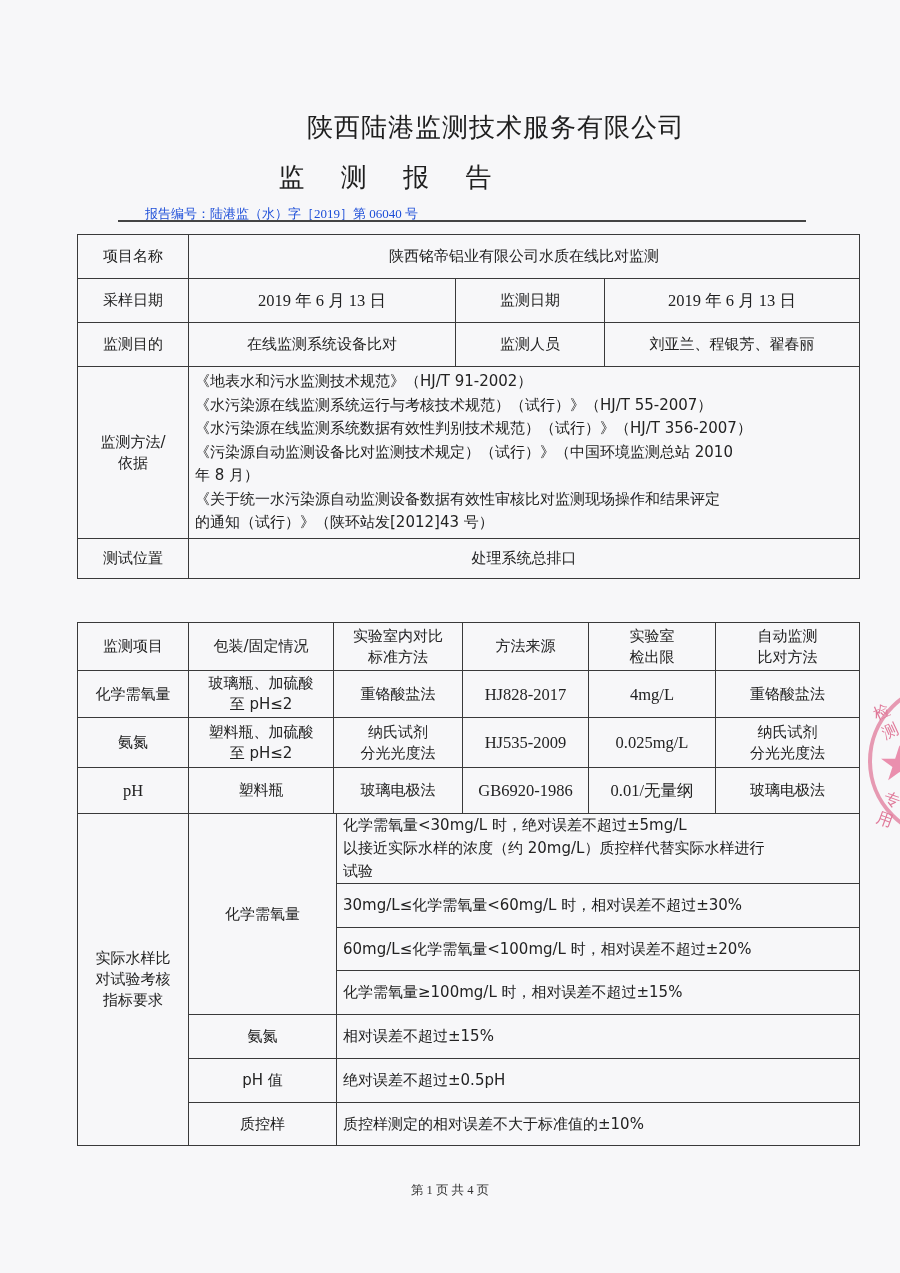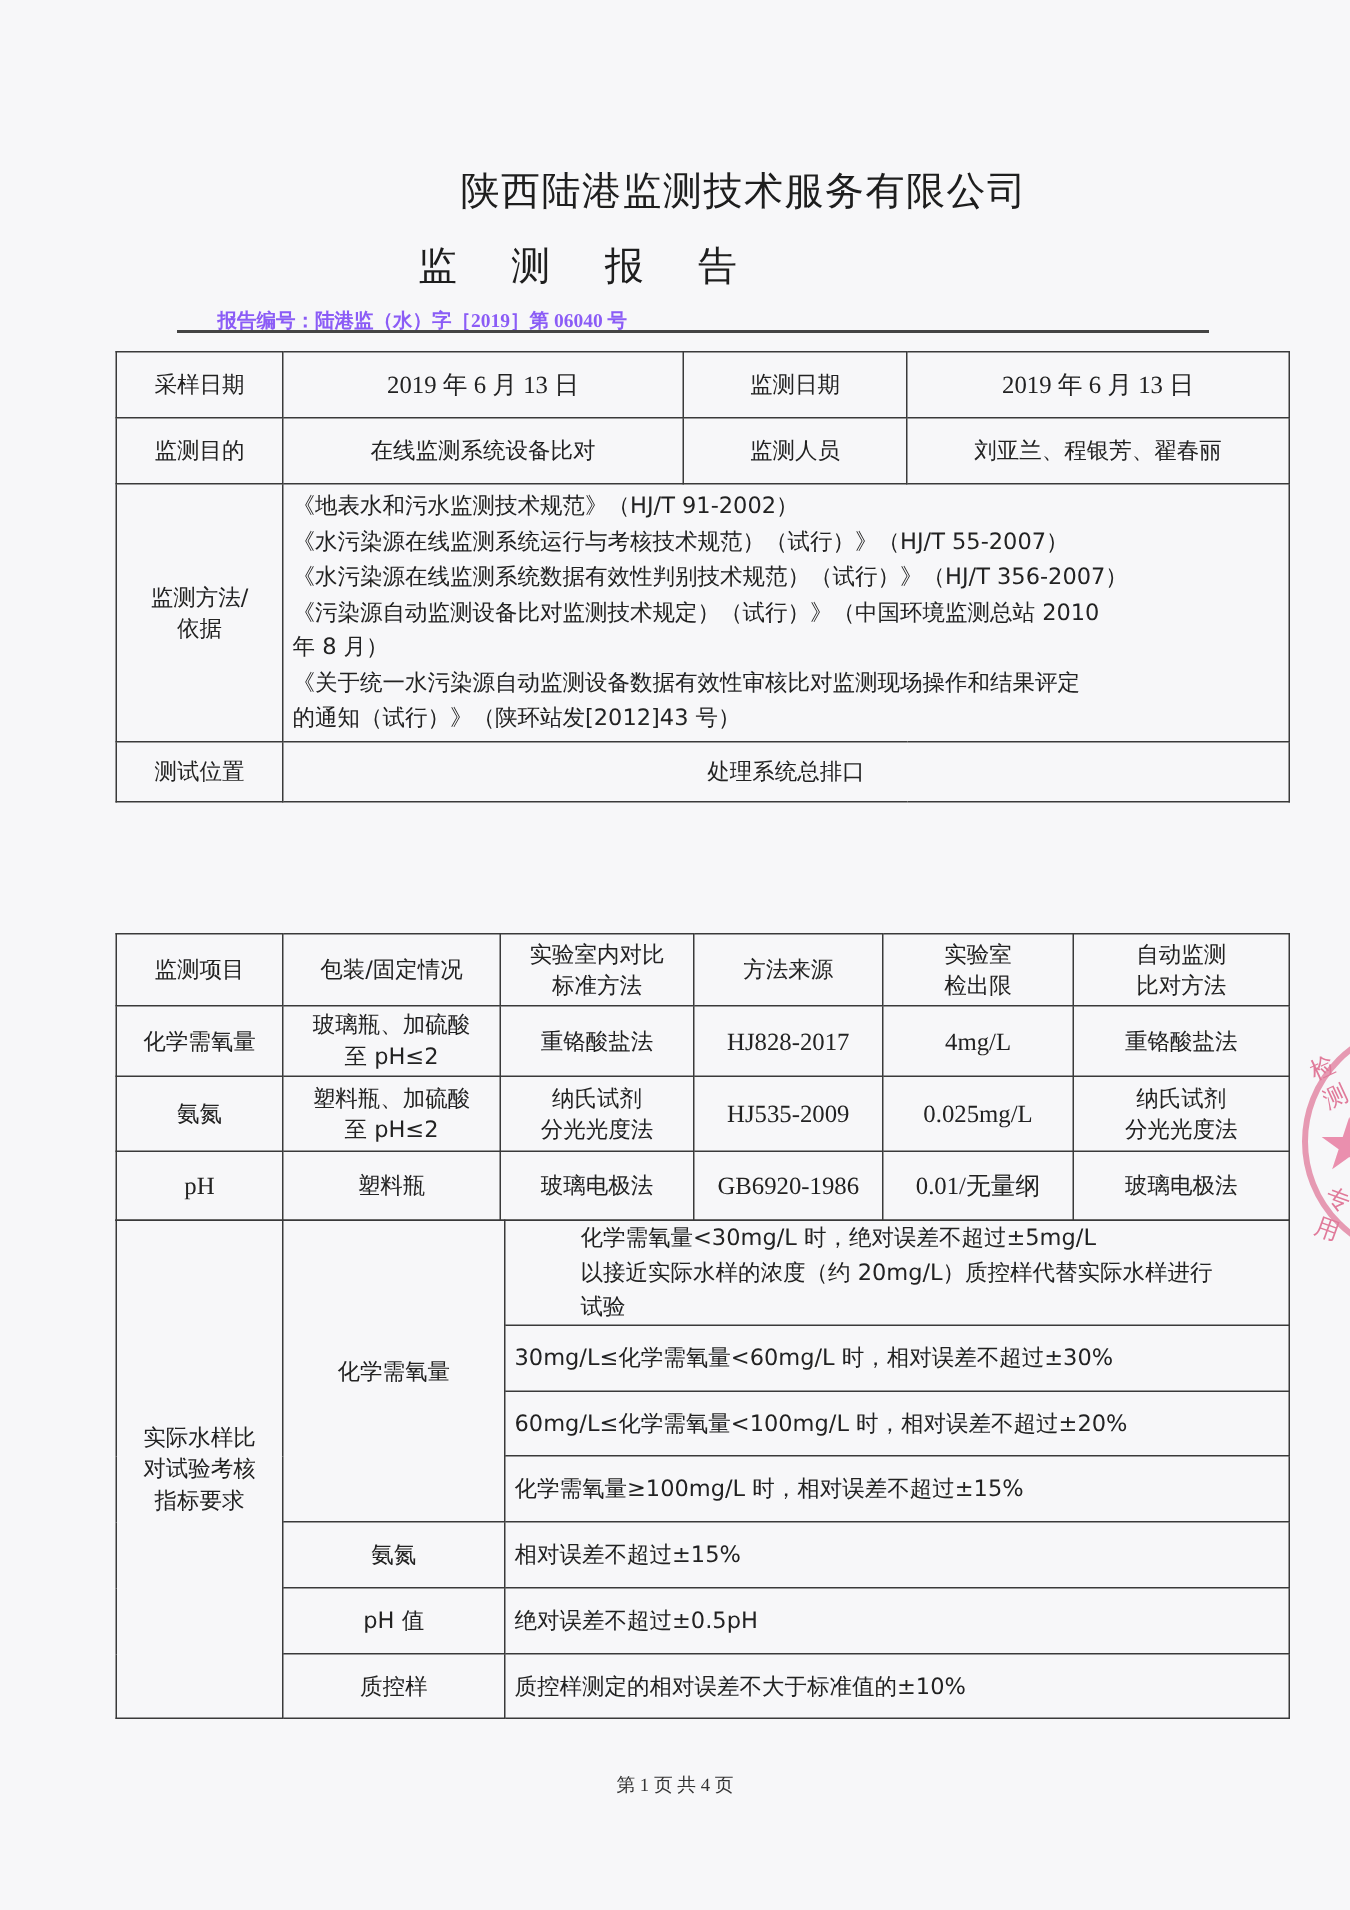--- a/index.html
+++ b/index.html
@@ -13,41 +13,40 @@
     position: absolute; left: 0; width: 900px; top: 110px;
     text-align: center; font-size: 26px; font-family: "DejaVu Sans", sans-serif;
     letter-spacing: 1px; color: #1e1e1e; padding-left: 46px;
   }
   .report-title {
     position: absolute; left: 0; width: 784px; top: 160px;
     text-align: center; font-size: 26px; font-family: "DejaVu Sans", sans-serif;
     letter-spacing: 14px; color: #1e1e1e;
   }
   .report-no {
-    position: absolute; left: 145px; top: 205px; font-size: 13px; color: #8b5cf6;
+    position: absolute; left: 145px; top: 205px; font-size: 13px; color: #1d4ed8;
     font-family: "Liberation Serif", serif;
-    font-weight: bold;
   }
   .rule {
     position: absolute; left: 118px; width: 688px; top: 220px; height: 2px; background: #444;
   }
   table.t {
     position: absolute; left: 77px; width: 782px;
     border-collapse: collapse; table-layout: fixed;
     font-size: 15.5px;
   }
   table.t td {
     border: 1.3px solid #3a3a3a; text-align: center; vertical-align: middle;
     padding: 0 4px; line-height: 21px; color: #222;
     font-family: "DejaVu Sans", sans-serif; font-size: 15px;
   }
   table.t td.num { font-family: "Liberation Serif", serif; font-size: 16.5px; }
   td.left { text-align: left !important; padding-left: 6px !important; }
   .methods div { line-height: 23.5px; text-align: left; font-size: 15px; }
-  .req div { line-height: 23px; margin-left: 44px; }
+  .req div { line-height: 23px; }
   .footer {
     position: absolute; left: 0; width: 900px; top: 1182px; text-align: center;
     font-size: 12.5px; font-family: "Liberation Serif", serif; color: #333;
   }
   .stamp {
     position: absolute; left: 868px; top: 682px; width: 150px; height: 150px;
     border: 4px solid #e07a9a; border-radius: 50%; opacity: 0.75;
   }
   .stamp-star {
     position: absolute; left: 878px; top: 735px; font-size: 48px; color: #ea8fae;
@@ -65,20 +64,24 @@
 <div class="rule"></div>
 
 <table class="t" style="top:234px;">
   <colgroup>
       <col style="width:111px">
       <col style="width:267px">
       <col style="width:149px">
       <col style="width:255px">
     </colgroup>
   <tbody>
+      <tr style="height:44px">
+    <td>项目名称</td>
+    <td colspan="3">陕西铭帝铝业有限公司水质在线比对监测</td>
+  </tr>
   <tr style="height:44px">
     <td>采样日期</td>
     <td class="num">2019 年 6 月 13 日</td>
     <td>监测日期</td>
     <td class="num">2019 年 6 月 13 日</td>
   </tr>
   <tr style="height:44px">
     <td>监测目的</td>
     <td>在线监测系统设备比对</td>
     <td>监测人员</td>

